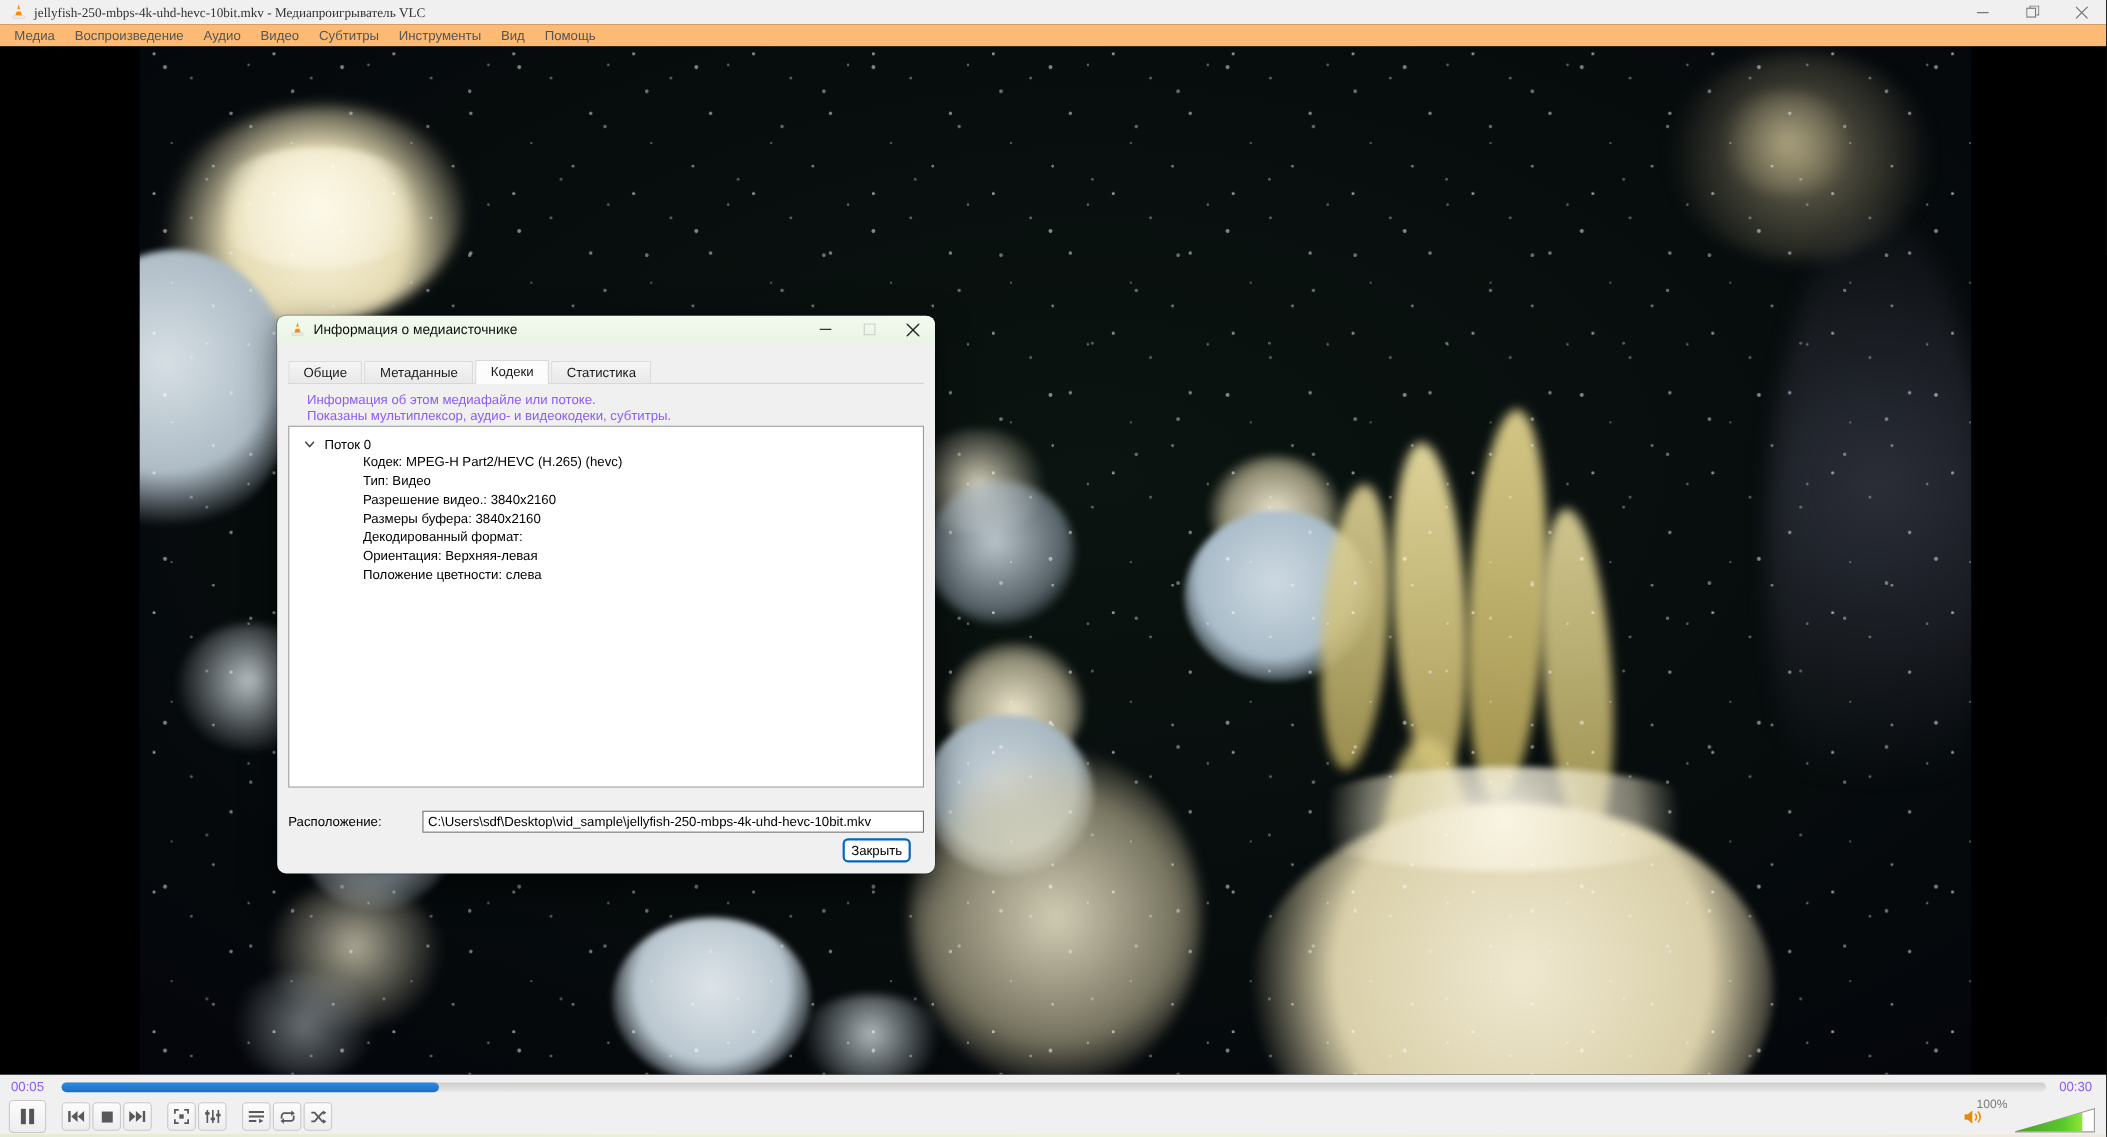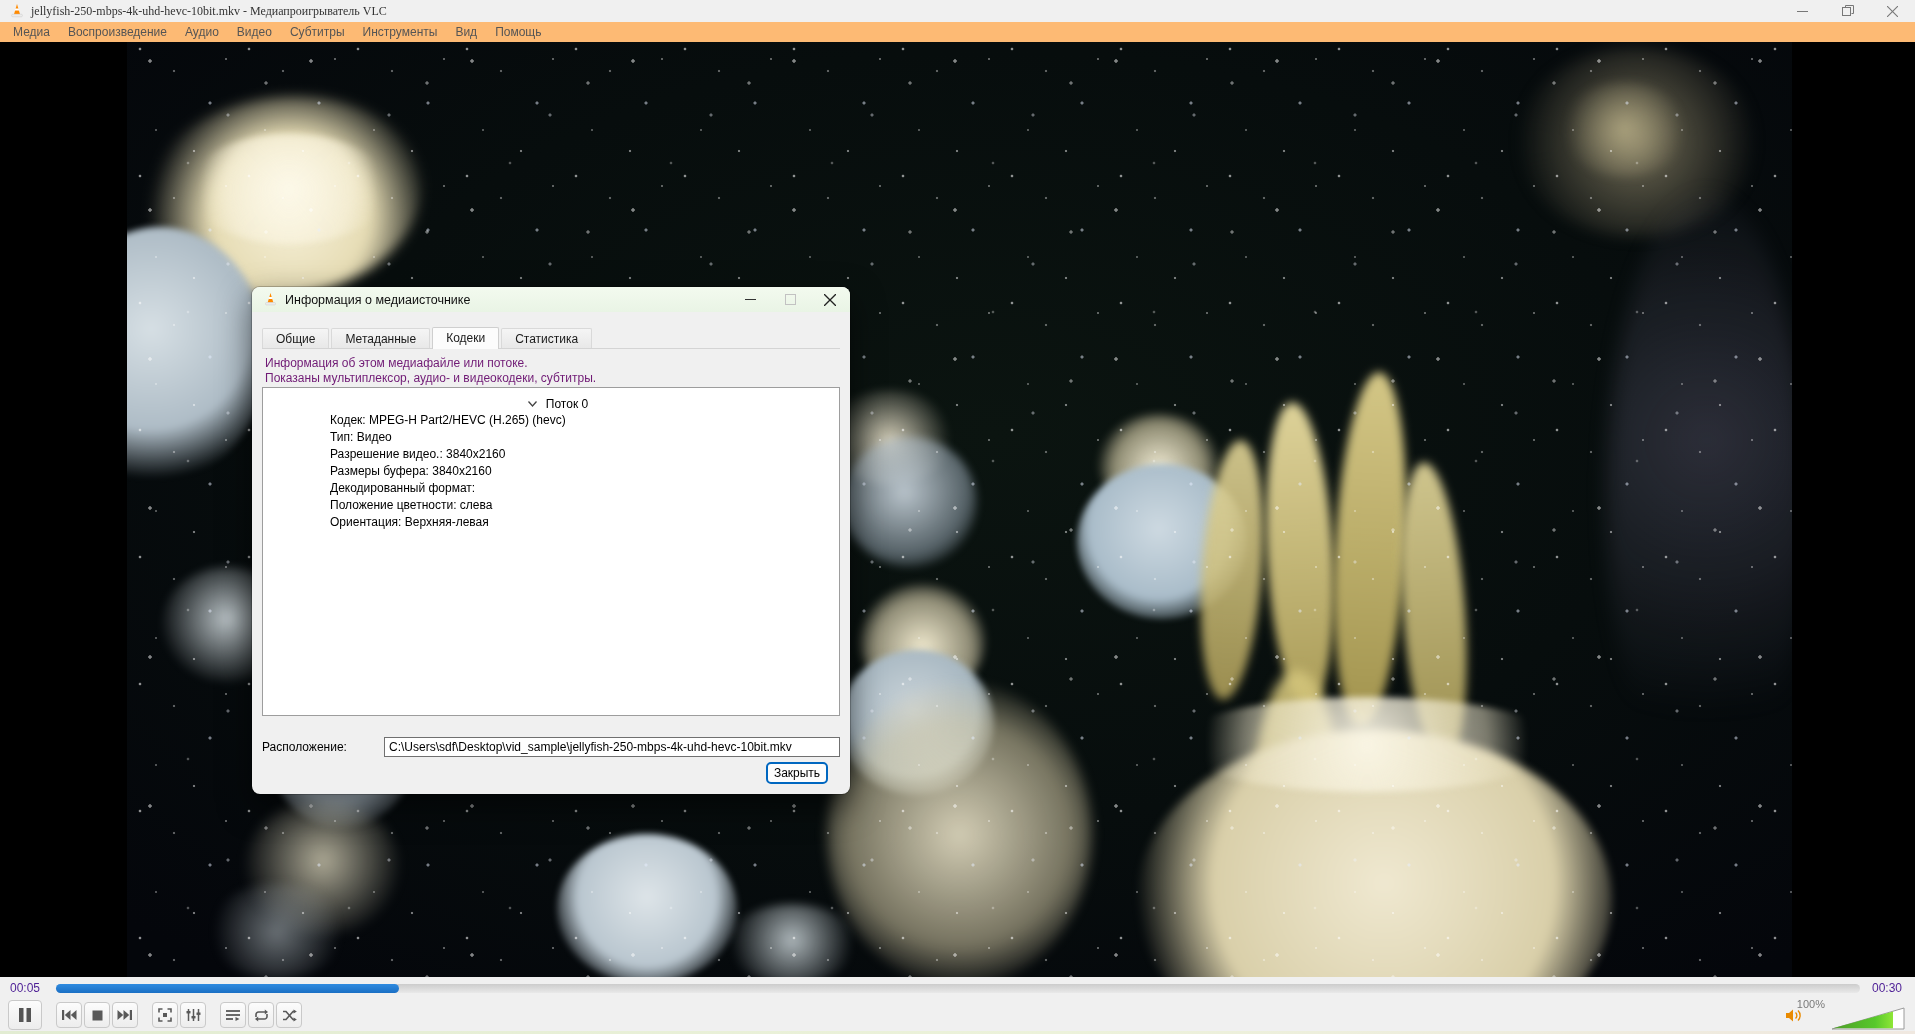--- a/index.html
+++ b/index.html
@@ -50,35 +50,35 @@
   .dialog { position:absolute; left:252px; top:287px; width:598px; height:507px; background:#f0f0f0;
     border-radius:8px; box-shadow:0 12px 32px rgba(0,0,0,.55), 0 0 0 1px rgba(0,0,0,.2); z-index:5; overflow:hidden; }
   .dlg-titlebar { height:25px; background:linear-gradient(#f3faef,#e9f4e5); display:flex; align-items:center; padding-left:11px; }
   .dlg-title { font-size:12.5px; color:#101010; margin-left:7px; }
   .dlg-controls { margin-left:auto; display:flex; height:100%; }
   .dlg-btn { width:40px; height:100%; display:flex; align-items:center; justify-content:center; }
   .tabbar { position:absolute; left:10px; top:40px; width:578px; height:22px; display:flex; align-items:flex-end; border-bottom:1px solid #d4d4d4; }
   .tab { font-size:12px; color:#1a1a1a; padding:3px 13px 4px; border:1px solid #d9d9d9; border-bottom:none;
     background:linear-gradient(#f5f5f5,#e8e8e8); height:20px; margin-right:2px; border-radius:2px 2px 0 0; }
   .tab.active { background:#fcfcfc; height:22px; position:relative; z-index:2; margin-bottom:-1px; border-color:#cfcfcf; }
-  .dlg-desc { position:absolute; left:13px; top:69px; font-size:12px; color:#701a75; line-height:15px; }
+  .dlg-desc { position:absolute; left:27px; top:69px; font-size:12px; color:#8b5cf6; line-height:15px; }
   .tree-box { position:absolute; left:10px; top:100px; width:578px; height:329px; background:#fff; border:1px solid #9d9d9d; padding:7px 0 0 14px; }
-  .tree-node { display:flex; align-items:center; font-size:12px; color:#000; height:17px;justify-content:center; }
+  .tree-node { display:flex; align-items:center; font-size:12px; color:#000; height:17px; }
   .tree-node .chev { margin-right:9px; display:flex; }
   .tree-item { font-size:12px; color:#000; height:17px; line-height:17px; margin-left:53px; }
   .loc-row { position:absolute; left:10px; top:450px; width:578px; display:flex; align-items:center; }
   .loc-label { font-size:12px; color:#000; width:82px; }
   .loc-input { flex:1; height:20px; background:#fff; border:1px solid #707070; font-family:"Liberation Sans",sans-serif; font-size:12px; color:#000; padding:1px 4px;margin-left:40px; }
   .close-btn { position:absolute; right:22px; top:475px; width:62px; height:22px; background:#fdfdfd;
     border:2px solid #0067c0; border-radius:5px; font-family:"Liberation Sans",sans-serif; font-size:12px; color:#000; }
 
   
   .controller { position:absolute; left:0; bottom:0; width:100%; height:57px; background:#f0f0f0; z-index:4; }
   .seek-row { position:absolute; top:2px; left:0; width:100%; height:18px; display:flex; align-items:center; }
-  .time { font-size:12px; color:#4c1d95; }
+  .time { font-size:12px; color:#8b5cf6; }
   .time.elapsed { margin-left:10px; width:38px; }
   .time.total { margin-right:9px; width:38px; text-align:center; }
   .seek-track { flex:1; height:9px; margin:0 8px; border-radius:5px; background:linear-gradient(#cccccc,#e9e9e9); position:relative; }
   .seek-fill { position:absolute; left:0; top:0; height:100%; border-radius:5px; background:linear-gradient(#2f8be0,#1a6fc4); }
   .btn-row { position:absolute; top:23px; left:8px; display:flex; align-items:center; }
   .ctl { height:26px; width:26px; border:1px solid #c9c9c9; border-radius:4px; background:linear-gradient(#fcfcfc,#ededed);
     display:flex; align-items:center; justify-content:center; margin-right:2px; }
   .ctl.big { width:34px; height:30px; }
   .gap { width:12px; }
   .vol-cluster { position:absolute; right:8px; top:20px; width:180px; height:34px; }
@@ -222,22 +222,22 @@
               <polyline points="0.5,0.5 4.5,5 8.5,0.5" fill="none" stroke="#444" stroke-width="1.3"></polyline>
             </svg>
         </span>
         <span>Поток 0</span>
       </div>
       <div class="tree-item">Кодек: MPEG-H Part2/HEVC (H.265) (hevc)</div>
       <div class="tree-item">Тип: Видео</div>
       <div class="tree-item">Разрешение видео.: 3840x2160</div>
       <div class="tree-item">Размеры буфера: 3840x2160</div>
       <div class="tree-item">Декодированный формат:</div>
+      <div class="tree-item">Ориентация: Верхняя-левая</div>
       <div class="tree-item">Положение цветности: слева</div>
-      <div class="tree-item">Ориентация: Верхняя-левая</div>
     </div>
 
     <div class="loc-row">
       <span class="loc-label">Расположение:</span>
       <input class="loc-input" value="C:\Users\sdf\Desktop\vid_sample\jellyfish-250-mbps-4k-uhd-hevc-10bit.mkv" style="">
     </div>
 
     <button class="close-btn">Закрыть</button>
   </div>
 

